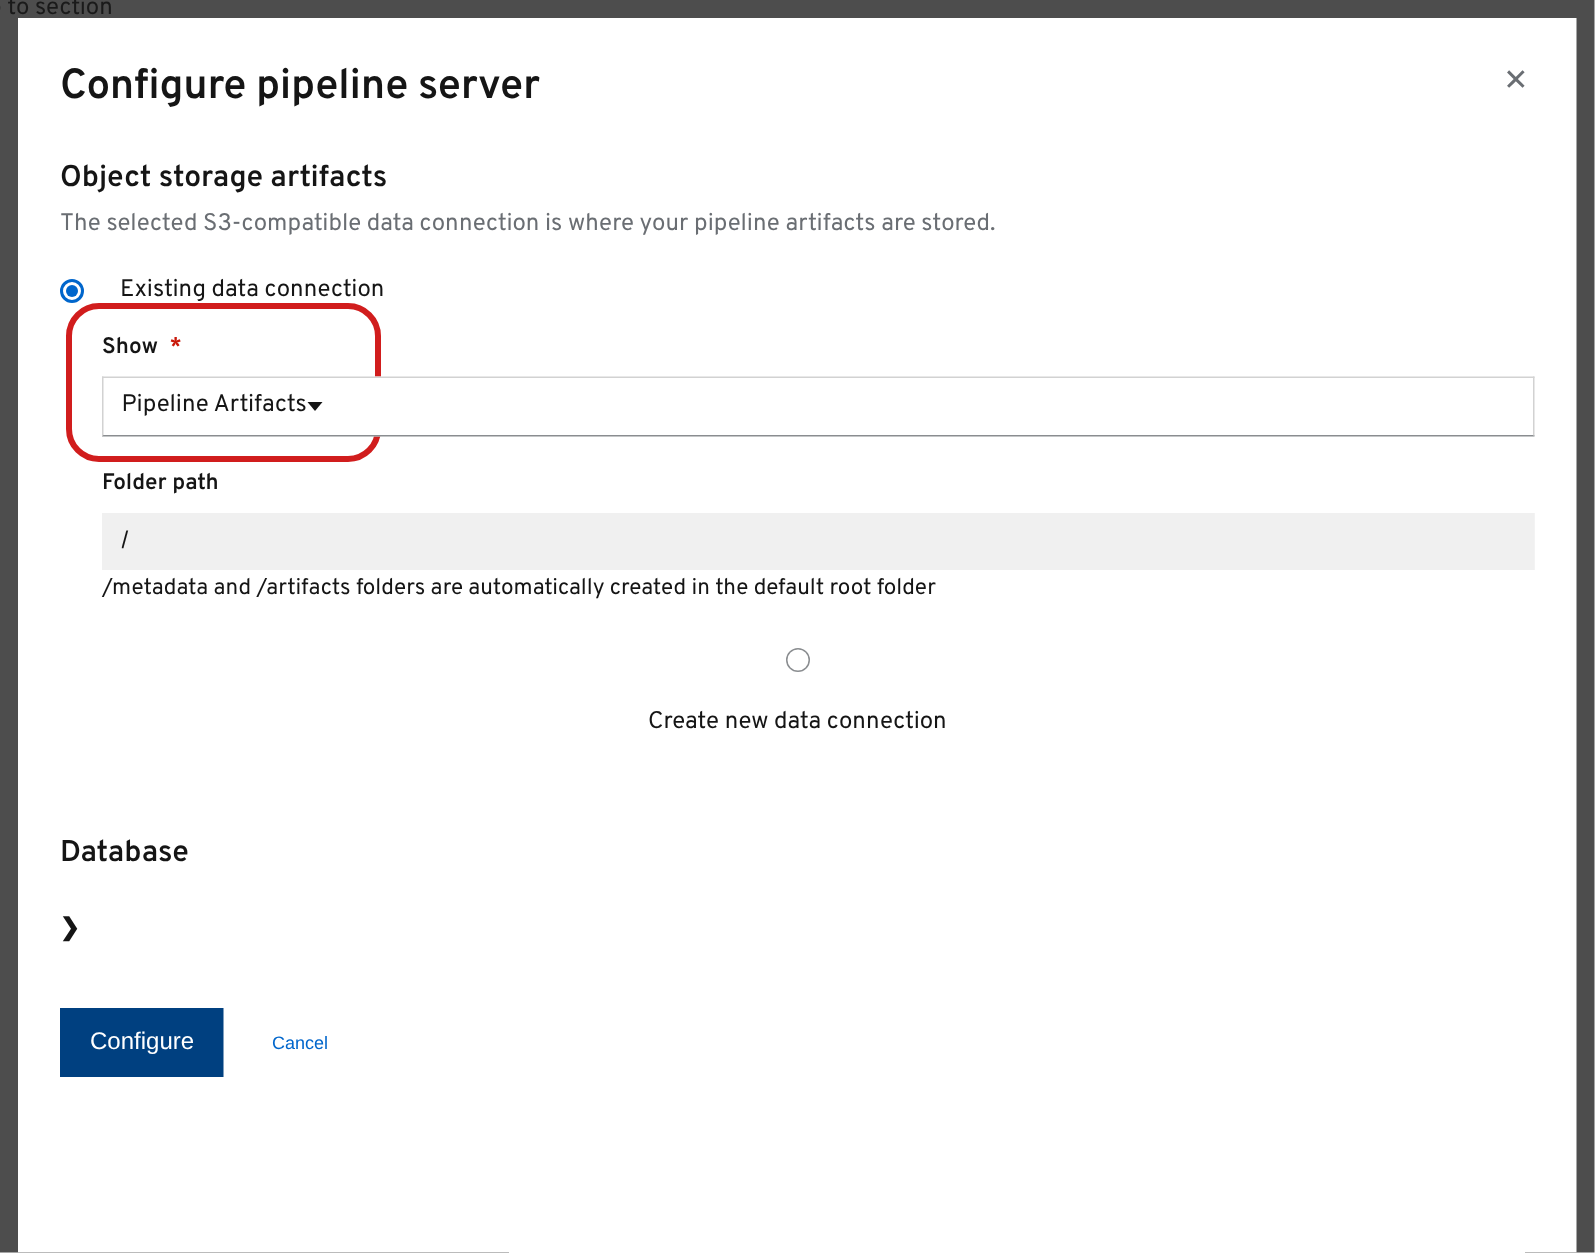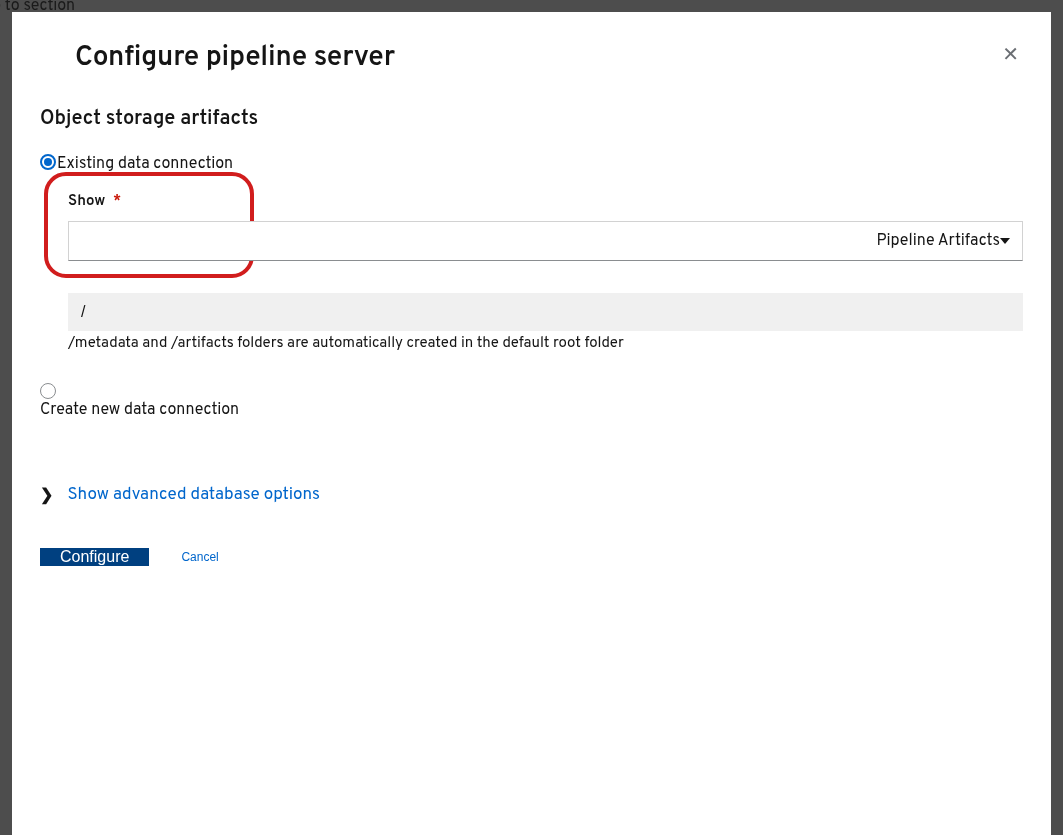--- a/index.html
+++ b/index.html
@@ -24,21 +24,20 @@
       right: 12px;
       bottom: 0;
       background: #ffffff;
       padding: 28px 28px 28px 28px;
       overflow: hidden;
     }
     .modal-header {
       display: flex;
       justify-content: space-between;
       align-items: flex-start;
-      margin-left: 35px;
     }
     .modal-title {
       font-size: 28px;
       font-weight: 600;
       color: #151515;
       letter-spacing: -0.2px;
     }
     .close-btn {
       font-size: 20px;
       color: #6a6e73;
@@ -55,22 +54,22 @@
       margin-top: 30px;
     }
     .section-desc {
       font-size: 16px;
       color: #6a6e73;
       margin-top: 6px;
       line-height: 1.5;
     }
     .radio-row {
       display: flex;
-      align-items: flex-start;
-      gap: 1px;
+      align-items: center;
+      gap: 24px;
       margin-top: 22px;
     }
     .radio-row.second {
       margin-top: 30px;
       flex-direction: column;
     }
     .radio {
       width: 16px;
       height: 16px;
       border-radius: 50%;
@@ -126,21 +125,21 @@
     }
     .select {
       width: 100%;
       border: 1px solid #d2d2d2;
       border-bottom: 1px solid #8a8d90;
       background: #ffffff;
       padding: 9px 12px;
       font-size: 16px;
       color: #151515;
       display: flex;
-      justify-content: flex-end;
+      justify-content: flex-start;
       align-items: center;
       cursor: pointer;
     }
     .caret {
       width: 0; height: 0;
       border-left: 5px solid transparent;
       border-right: 5px solid transparent;
       border-top: 6px solid #151515;
     }
     .folder-block {
@@ -182,21 +181,21 @@
     .footer {
       display: flex;
       align-items: center;
       gap: 32px;
       margin-top: 42px;
     }
     .btn-primary {
       background: #004080;
       color: #ffffff;
       border: none;
-      padding: 0 20px;
+      padding: 14px 20px;
       font-size: 16px;
       cursor: pointer;
     }
     .btn-link {
       background: none;
       border: none;
       color: #0066cc;
       font-size: 12px;
       cursor: pointer;
     }
@@ -209,20 +208,21 @@
 <div class="modal">
 
   <div class="modal-header">
     <h1 class="modal-title">Configure pipeline server</h1>
     <button class="close-btn">
       <span>✕</span>
     </button>
   </div>
 
   <h2 class="section-title">Object storage artifacts</h2>
+  <p class="section-desc">The selected S3-compatible data connection is where your pipeline artifacts are stored.</p>
 
   <div class="radio-row">
     <span class="radio checked"></span>
     <span class="radio-label">Existing data connection</span>
   </div>
 
   <div class="indent-block">
     <div class="highlight-box"></div>
 
     <div class="field-label">
@@ -230,35 +230,36 @@
       <span class="req">*</span>
     </div>
     <div class="select-wrap">
       <div class="select">
         <span>Pipeline Artifacts</span>
         <span class="caret"></span>
       </div>
     </div>
 
     <div class="folder-block">
+      <div class="field-label">Folder path</div>
       <input class="folder-input" type="text" readonly="" value="/" style="">
       <div class="helper-text">/metadata and /artifacts folders are automatically created in the default root folder</div>
     </div>
   </div>
 
   <div class="radio-row second">
     <span class="radio"></span>
     <span class="radio-label">Create new data connection</span>
   </div>
 
   <div class="db-section">
+    <h2 class="section-title" style="margin-top:0">Database</h2>
 
     <div class="expand-row">
       <span class="expand-caret">❯</span>
-      <span class="expand-link">Show advanced database options</span>
     </div>
   </div>
 
   <div class="footer">
     <button class="btn-primary">Configure</button>
     <button class="btn-link">Cancel</button>
   </div>
 
 </div>
 

